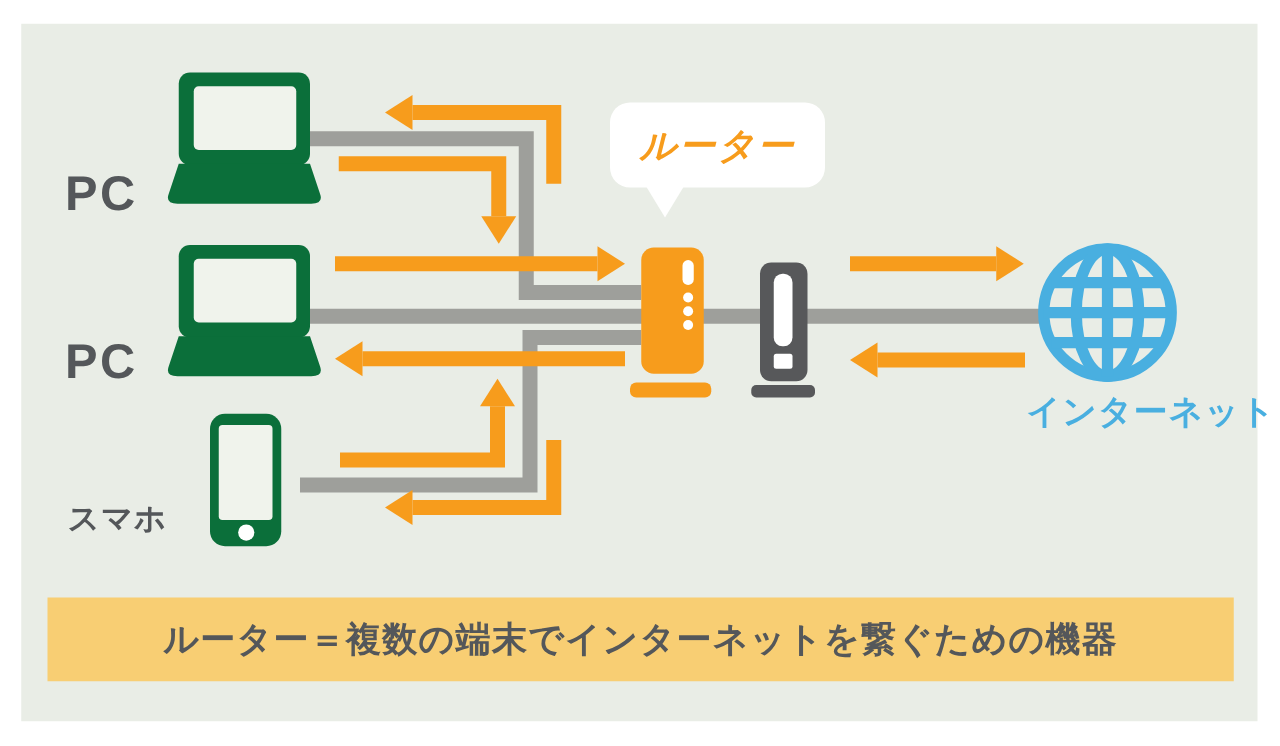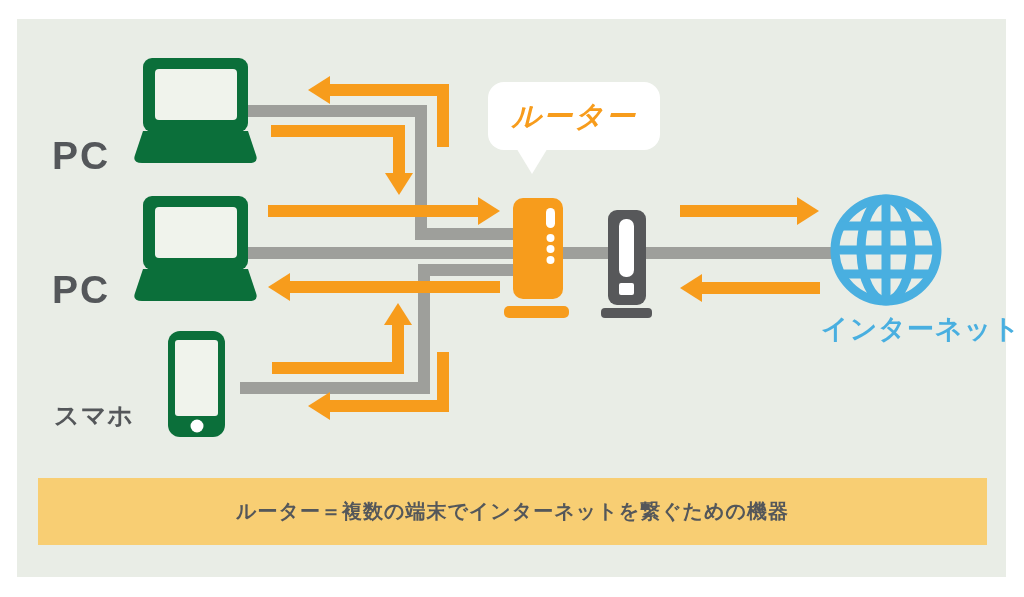--- a/index.html
+++ b/index.html
@@ -34,21 +34,21 @@
   .label.modem{font-size:26px;}
   .label.internet{font-size:27px;color:var(--blue,#49AFE0);}
   .label.router-bubble-text{font-size:29px;color:var(--orange,#F79C1C);letter-spacing:2px;font-style:italic;}
 
   .caption-bar{
     position:absolute;left:38px;top:478px;width:949px;height:67px;
     background:var(--caption_bg,#F8CE73);
     display:flex;align-items:center;justify-content:center;
   }
   .caption-text{
-    font-weight:bold;font-size:20px;color:var(--text_gray,#54575A);
+    font-weight:bold;font-size:28px;color:var(--text_gray,#54575A);
     letter-spacing:1px;white-space:nowrap;
   }
 </style>
 </head>
 <body>
 
 <div class="stage">
   <div class="panel"></div>
 
   <svg class="diagram" viewBox="0 0 1024 597">

